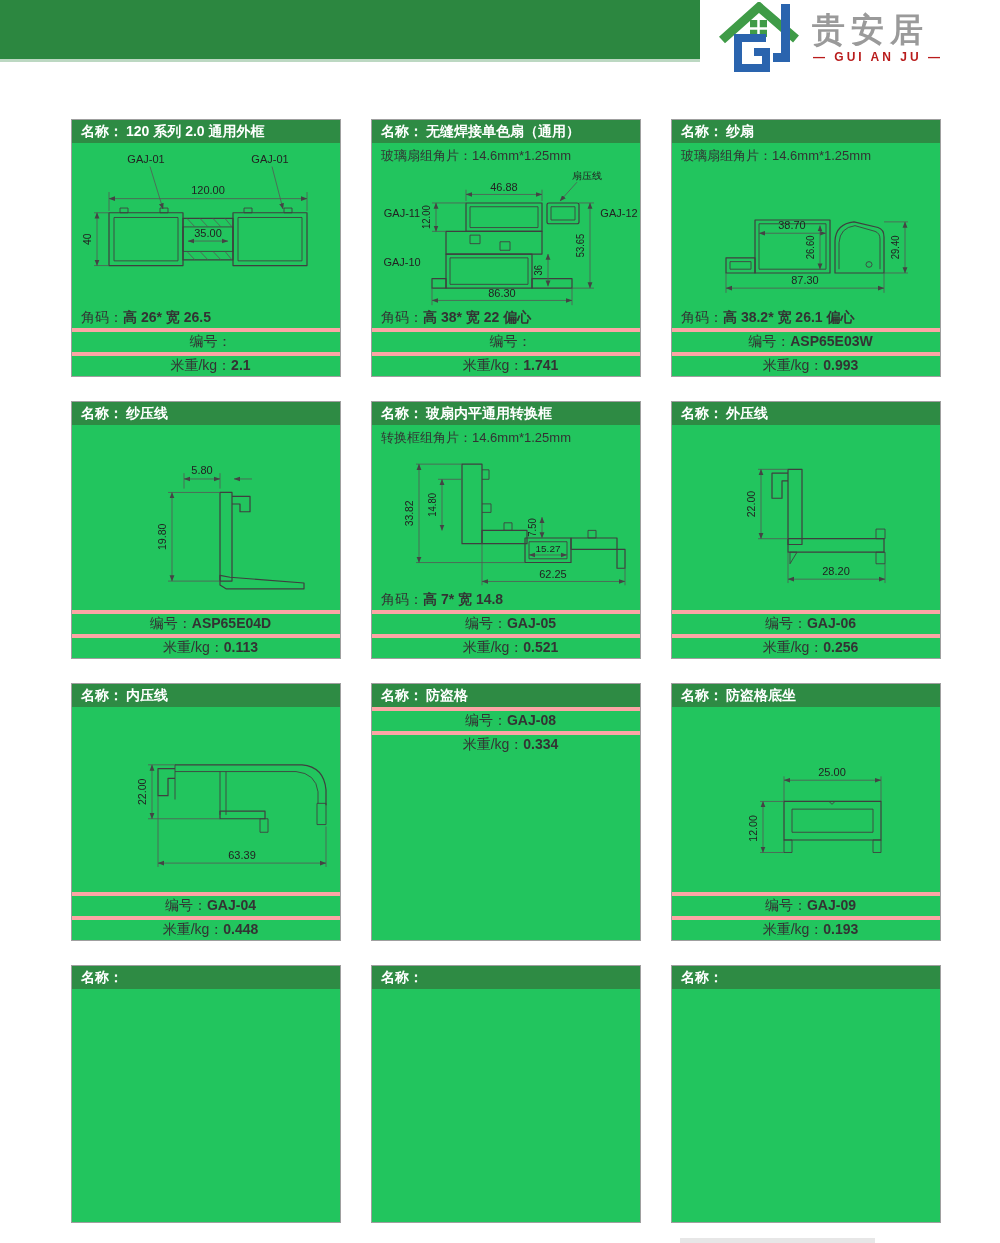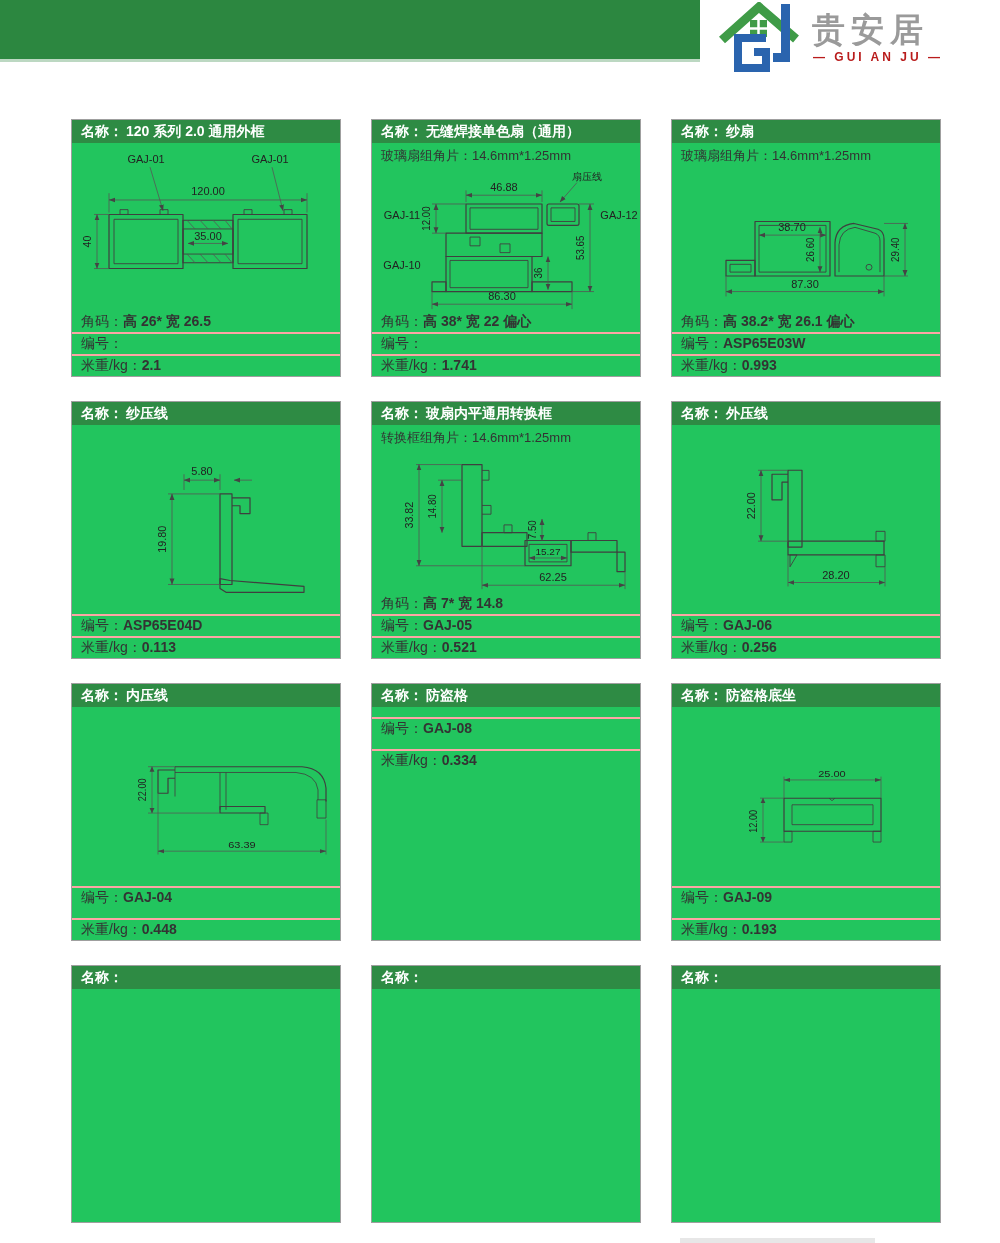--- a/index.html
+++ b/index.html
@@ -10,28 +10,28 @@
   
   .topbar{position:absolute;left:0;top:0;width:700px;height:59px;background:#2c8740;border-bottom:3px solid #bcd8c2;}
   
   .logo{position:absolute;left:700px;top:0;width:300px;height:120px;}
   .logo-icon{position:absolute;left:10px;top:2px;}
   .brand-cn{position:absolute;left:112px;top:8px;font-size:33px;font-weight:bold;color:#9a9a9a;letter-spacing:6px;white-space:nowrap;}
   .brand-en{position:absolute;left:113px;top:50px;font-size:12px;font-weight:bold;color:#b91c1c;letter-spacing:3px;white-space:nowrap;}
   
   .card{position:absolute;width:270px;height:258px;background:#22c55e;border:1px solid #9f9f9f;box-sizing:border-box;display:flex;flex-direction:column;}
   .c0{left:71px;} .c1{left:371px;} .c2{left:671px;}
-  .r0{top:119px;} .r1{top:401px;} .r2{top:683px;gap:10px;} .r3{top:965px;}
+  .r0{top:119px;} .r1{top:401px;} .r2{top:683px;} .r3{top:965px;}
   .hdr{height:23px;flex:0 0 23px;background:#2e8b44;color:#fff;font-weight:bold;font-size:14px;line-height:23px;padding-left:9px;white-space:nowrap;overflow:hidden;}
   .hdr .ttl{margin-left:3px;}
   .subt{height:24px;flex:0 0 24px;font-size:13px;line-height:26px;padding-left:9px;color:#333;white-space:nowrap;}
   .draw{flex:1 1 auto;position:relative;}
   .draw svg{position:absolute;left:0;top:0;width:100%;height:100%;}
   .row{height:20px;flex:0 0 20px;font-size:14px;line-height:19px;padding-left:9px;white-space:nowrap;}
-  .bt{border-top:2px solid #fca5a5;}
+  .bt{border-top:4px solid #fca5a5;text-align:center;}
   .b{font-weight:normal;}
   .val{font-weight:bold;}
   
   .pf{fill:none;stroke:#3f3f3f;stroke-width:1.2;stroke-linejoin:round;}
   .pf2{fill:none;stroke:#3f3f3f;stroke-width:0.9;stroke-linejoin:round;}
   .dm{stroke:#555;stroke-width:0.8;fill:none;}
   .tx{font-family:"Liberation Sans","DejaVu Sans",sans-serif;font-size:11px;fill:#222;}
   .txs{font-size:10px;}
   
   .cutoff{position:absolute;left:680px;top:1238px;width:195px;height:5px;background:#c9c9c9;opacity:.45;}

